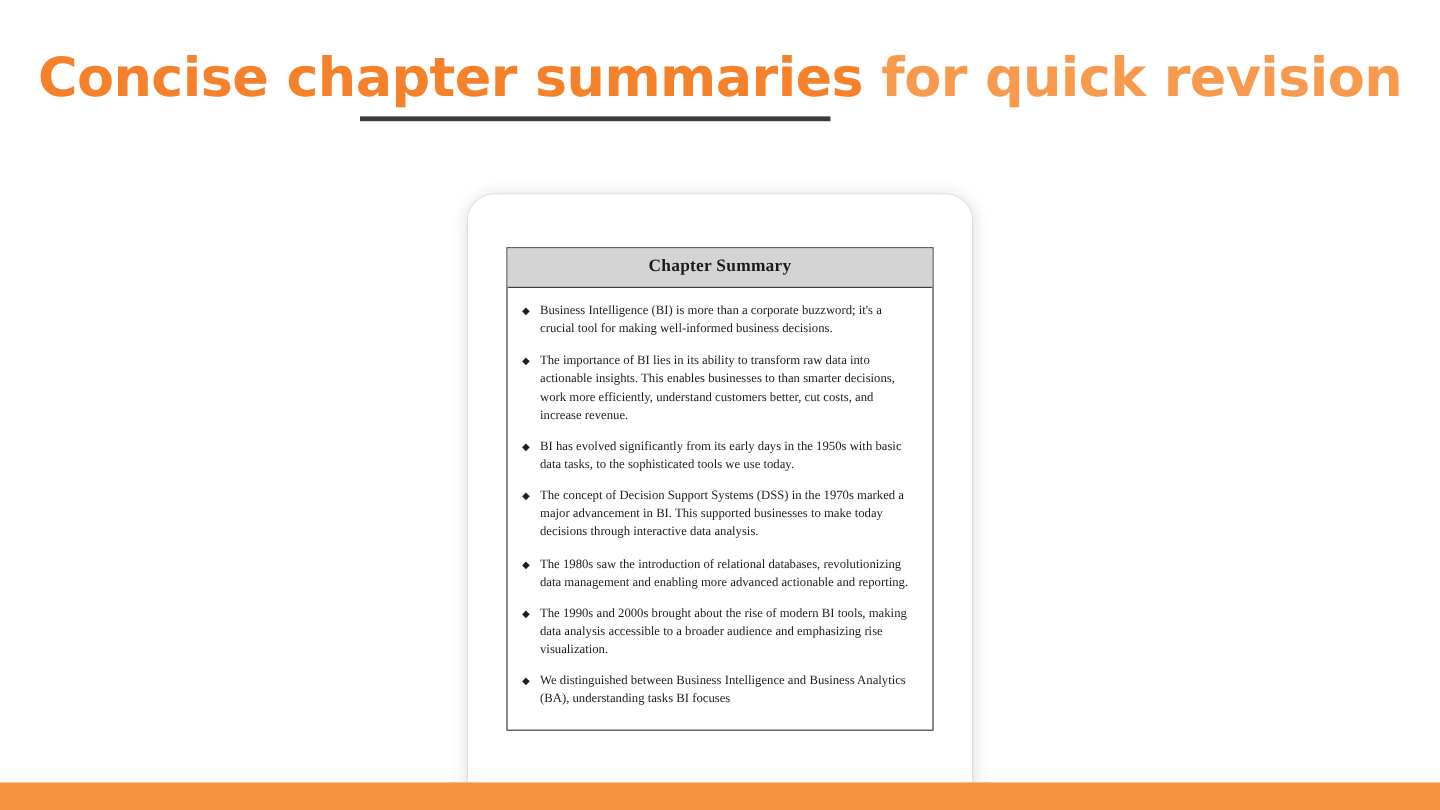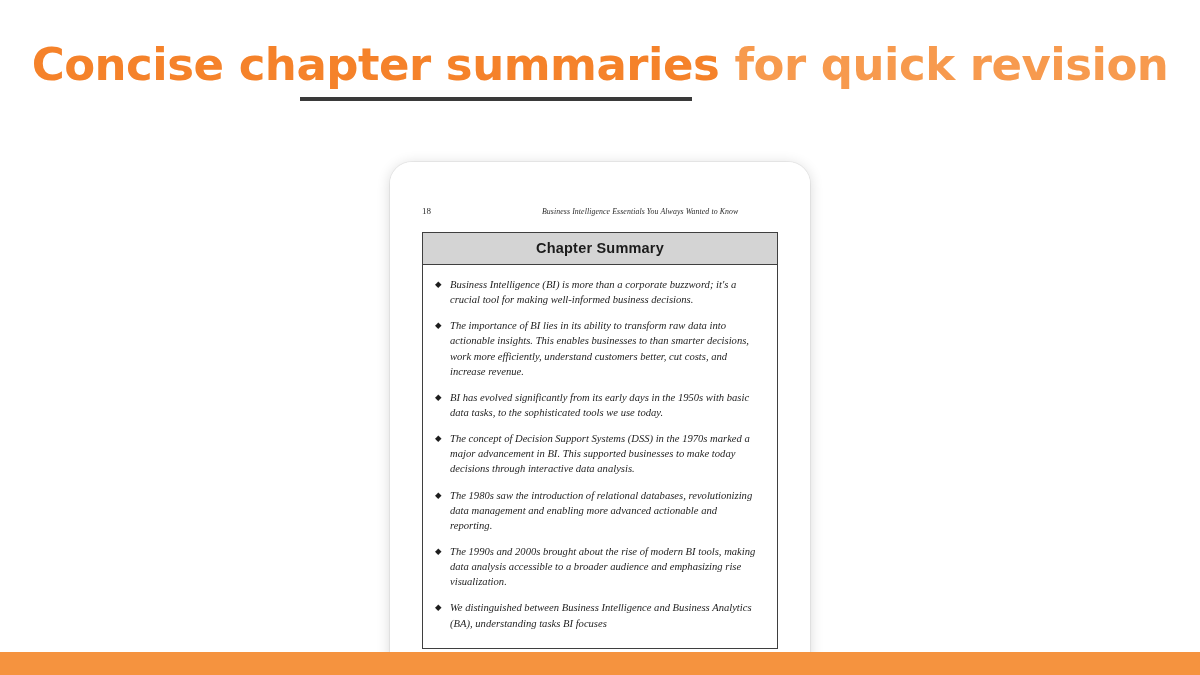--- a/index.html
+++ b/index.html
@@ -97,21 +97,21 @@
   
   .summary-box {
     border: 1.4px solid #3f3f3f;
     background: #ffffff;
     box-sizing: border-box;
   }
   .summary-head {
     background: #d4d4d4;
     border-bottom: 1.4px solid #3f3f3f;
     text-align: center;
-    font-family: Liberation Sans, sans-serif;
+    font-family: Liberation Serif, serif;
     font-weight: bold;
     font-size: 14.5px;
     color: #1b1b1b;
     padding: 7px 0 8px 0;
     letter-spacing: 0.2px;
   }
   .summary-body {
     padding: 12px 16px 6px 12px;
   }
   .bullet-item {
@@ -124,21 +124,20 @@
   }
   .bullet-marker {
     flex: 0 0 auto;
     width: 15px;
     font-size: 8.5px;
     line-height: 1.7;
     color: #1d1d1d;
   }
   .bullet-text {
     flex: 1 1 auto;
-    font-style: italic;
   }
 
   
   .bottom-band {
     position: absolute;
     left: 0;
     bottom: 0;
     width: 1200px;
     height: 23px;
     background: #f5933f;
@@ -148,24 +147,20 @@
 <body>
 
 <div class="headline-wrap">
   <div class="headline"><span class="strong">Concise chapter summaries</span><span class="light"> for quick revision</span></div>
 </div>
 <div class="headline-underline"></div>
 
 <div class="device">
   <div class="page">
 
-    <div class="running-head">
-      <span class="folio">18</span>
-      <span class="book-title">Business Intelligence Essentials You Always Wanted to Know</span>
-    </div>
 
     <div class="summary-box">
       <div class="summary-head">Chapter Summary</div>
       <div class="summary-body">
 
         <div class="bullet-item">
           <span class="bullet-marker">◆</span>
           <span class="bullet-text">Business Intelligence (BI) is more than a corporate buzzword; it's a crucial tool for making well-informed business decisions.</span>
         </div>
 

